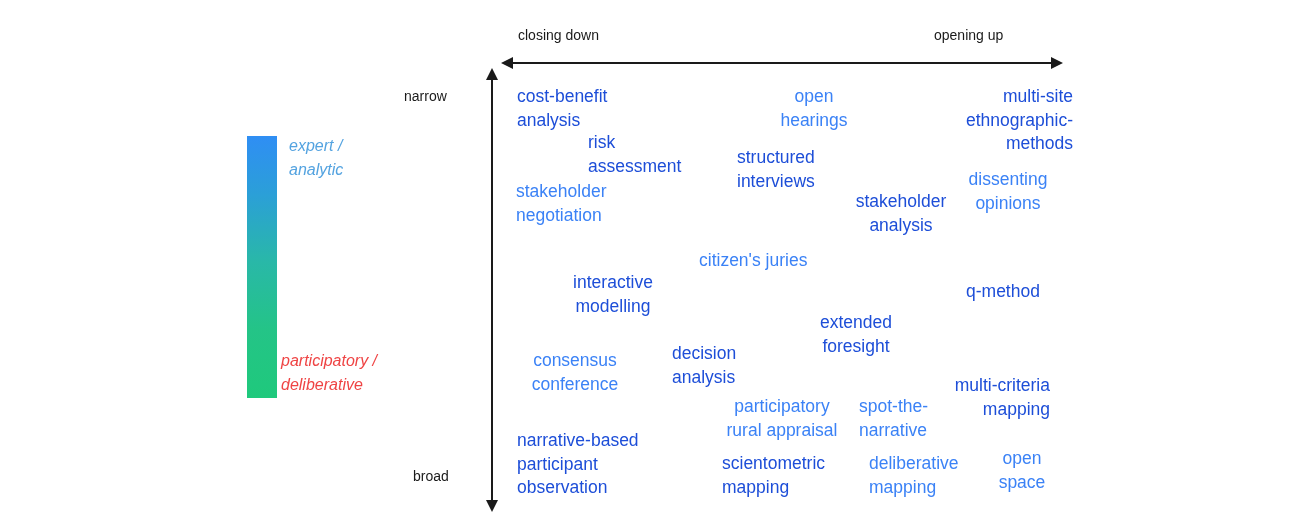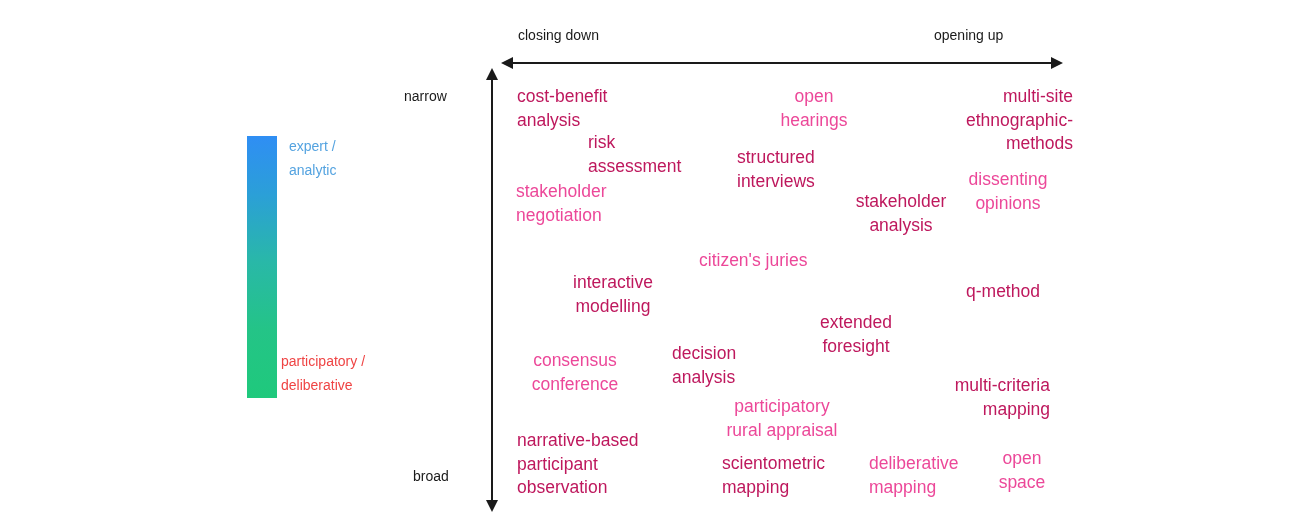--- a/index.html
+++ b/index.html
@@ -22,23 +22,24 @@
   .legend-bar {
     position: absolute;
     left: 247px;
     top: 136px;
     width: 30px;
     height: 262px;
     background: linear-gradient(180deg, #2f8ef4 0%, #2b9fd8 22%, #29b8a8 48%, #24c487 74%, #1fc97c 100%);
   }
   .legend-label {
     position: absolute;
-    font-size: 14px;
+    font-size: 16px;
     line-height: 24px;
     white-space: pre-line;
+    font-style: italic;
   }
   .legend-label.top {
     left: 289px;
     top: 134px;
     color: #54a3e0;
   }
   .legend-label.bottom {
     left: 281px;
     top: 349px;
     color: #ef4444;
@@ -110,22 +111,22 @@
   .axis-text.narrow   { left: 404px; top: 88px; }
   .axis-text.broad    { left: 413px; top: 468px; }
 
   
   .m {
     position: absolute;
     font-size: 17.5px;
     line-height: 23.5px;
     white-space: pre-line;
   }
-  .m.blue  { color: #be185d; }
-  .m.green { color: #ec4899; }
+  .m.blue  { color: #1d4ed8; }
+  .m.green { color: #3b82f6; }
   .m.r     { text-align: right; }
   .m.c     { text-align: center; }
 </style>
 </head>
 <body>
 
 <div id="canvas">
 
   <div class="legend-bar"></div>
   <div class="legend-label top">expert /
@@ -175,20 +176,22 @@
   <div class="m blue c" style="left:811px; top:311px; width:90px;">extended
 foresight</div>
 
   <div class="m green c" style="left:527px; top:349px; width:96px;">consensus
 conference</div>
   <div class="m blue" style="left:672px; top:342px;">decision
 analysis</div>
 
   <div class="m green c" style="left:722px; top:395px; width:120px;">participatory
 rural appraisal</div>
+  <div class="m green" style="left:859px; top:395px;">spot-the-
+narrative</div>
   <div class="m blue r" style="left:930px; top:374px; width:120px;">multi-criteria
 mapping</div>
 
   <div class="m blue" style="left:517px; top:429px;">narrative-based
 participant
 observation</div>
   <div class="m blue" style="left:722px; top:452px;">scientometric
 mapping</div>
   <div class="m green" style="left:869px; top:452px;">deliberative
 mapping</div>

